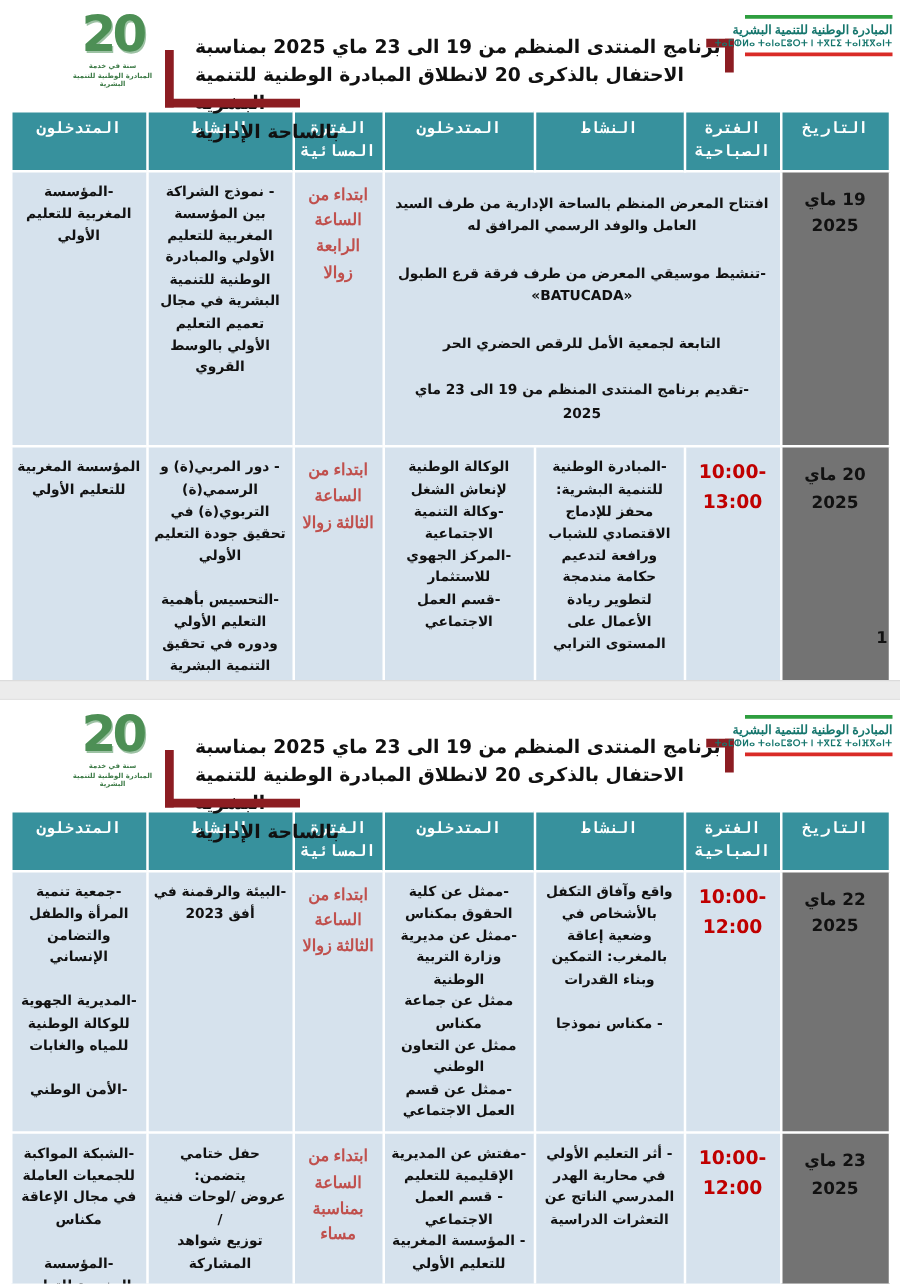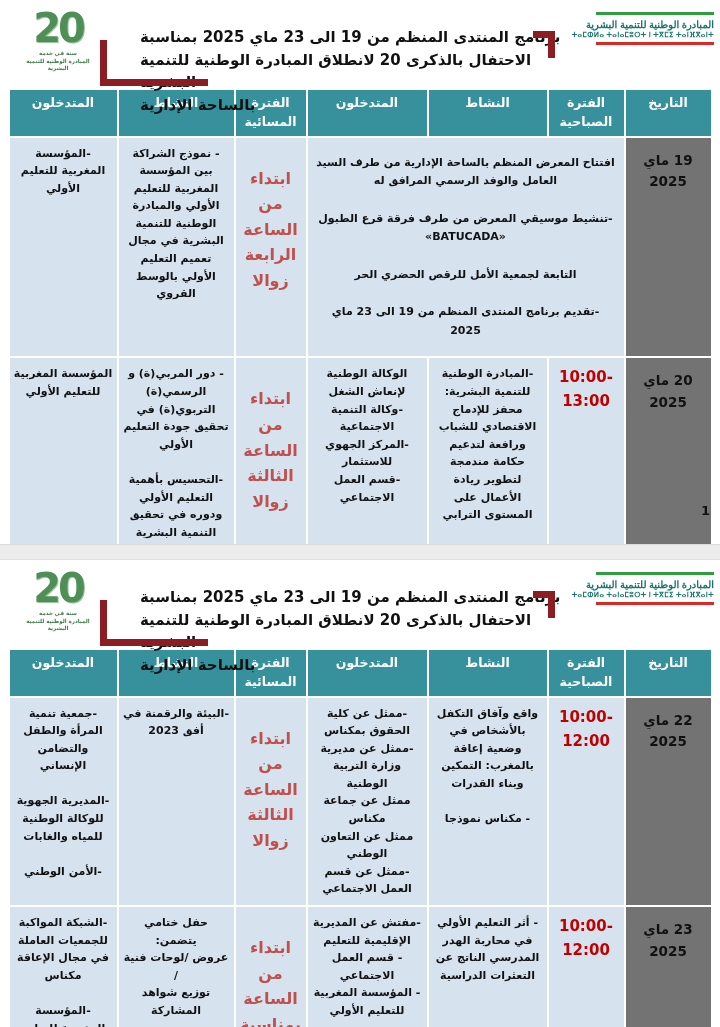--- a/index.html
+++ b/index.html
@@ -5,21 +5,21 @@
   * { margin:0; padding:0; box-sizing:border-box; }
   html,body { width:720px; height:1027px; background:#ffffff; overflow:hidden;
     font-family:"DejaVu Sans", sans-serif; }
   .page { position:relative; width:720px; background:#ffffff; overflow:hidden; }
   .page1 { height:544px; }
   .page2 { height:467px; }
   .page-divider { height:16px; width:720px; background:#ececec;
     border-top:1px solid #dcdcdc; border-bottom:1px solid #e2e2e2; }
 
   
-  .doc-header { position:relative; height:88px; direction:rtl; }
+  .doc-header { position:relative; height:88px; direction:rtl;margin-left:32px; }
   .doc-title { width:440px; margin:0 auto; padding-top:26px; text-align:left;
     font-size:15px; font-weight:bold; color:#111; line-height:1.5;
     white-space:pre-line; direction:rtl; }
   .logo20 { position:absolute; left:20px; top:8px; width:76px; text-align:center; }
   .logo20 .num { font-size:40px; font-weight:bold; color:#4d8f55;
     letter-spacing:-3px; line-height:1; text-shadow:1px 1px 0 #9dc2a4; }
   .logo20 .cap { font-size:5.5px; color:#3c7a46; font-weight:bold;
     line-height:1.4; white-space:pre-line; margin-top:2px; }
   .indh-logo { position:absolute; right:6px; top:12px; width:118px; text-align:center;font-family:Liberation Serif, serif; }
   .indh-bar-green { height:3px; background:#2e9e3f; margin-bottom:3px; }
@@ -30,28 +30,28 @@
     white-space:nowrap; line-height:1.3; }
   .bracket-l { position:absolute; left:100px; top:40px; width:108px; height:46px;
     border-left:7px solid #8c1d22; border-bottom:7px solid #8c1d22; }
   .bracket-corner { position:absolute; left:533px; top:31px; width:22px; height:27px;
     border-top:7px solid #8c1d22; border-right:7px solid #8c1d22; }
 
   
   table.schedule { direction:rtl; border-collapse:collapse; table-layout:fixed;
     margin:0 auto; width:703px; }
   .schedule th { background:#37919d; color:#ffffff; font-size:12.5px; font-weight:bold;
-    border:2px solid #ffffff; padding:4px 2px; vertical-align:top; line-height:1.5; }
+    border:2px solid #ffffff; padding:4px 2px; vertical-align:top; line-height:1.5;font-family:Liberation Mono, monospace; }
   .schedule tr.header-row { height:38px; }
   .cell { background:#d6e2ed; border:2px solid #ffffff; text-align:center;
     vertical-align:top; padding:7px 4px; font-weight:bold; font-size:11px;
     line-height:1.6; color:#111; white-space:pre-line; }
   .date-cell { background:#737373; font-size:13.5px; padding-top:12px; line-height:1.6; }
   .time { color:#c00000; font-size:15px; direction:ltr; }
-  .period { color:#c0504d; font-size:16px; padding-top:28px; }
+  .period { color:#c0504d; font-size:13px; padding-top:8px;font-family:Liberation Serif, serif; }
   .merged { font-size:11px; padding:16px 8px; line-height:1.7;margin-left:28px; }
   tr.r1 { height:140px; } tr.r2 { height:175px; } tr.r3 { height:170px; }
   tr.r4 { height:182px; } tr.r5 { height:146px; }
 
   .page-number { position:absolute; right:10px; top:503px; font-size:13px;
     font-weight:bold; color:#111; }
 </style>
 </head>
 <body>
 

